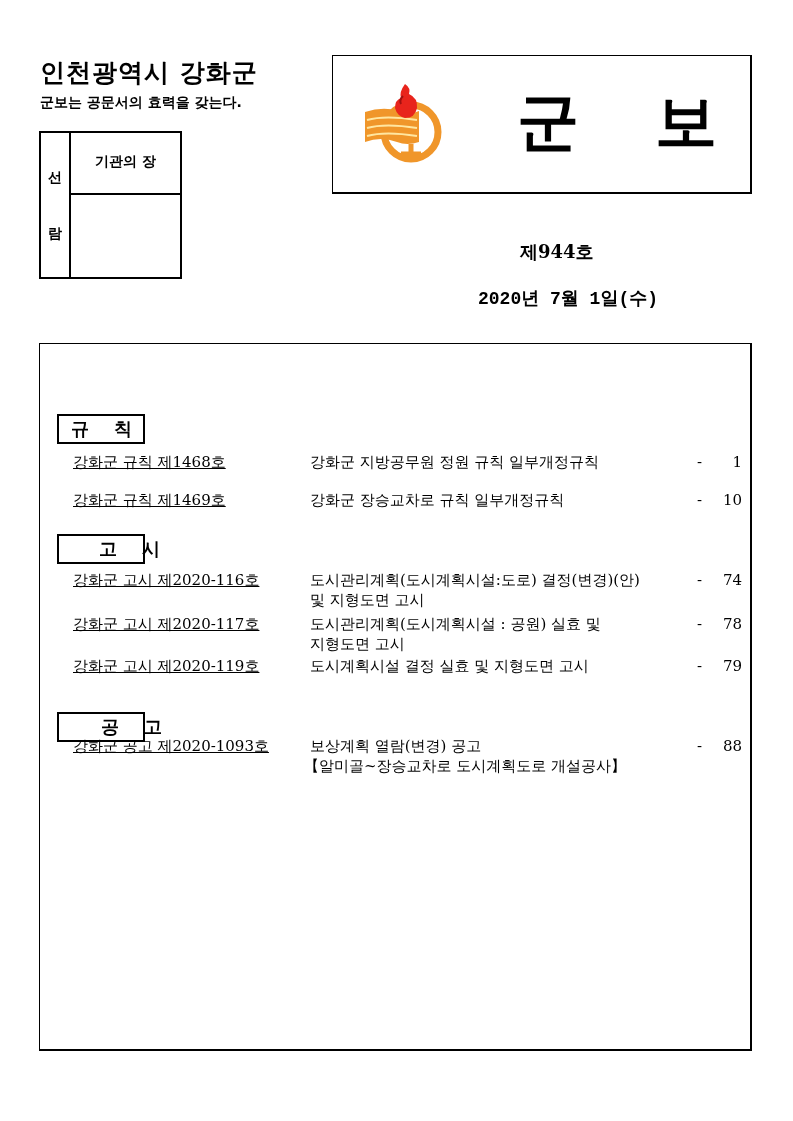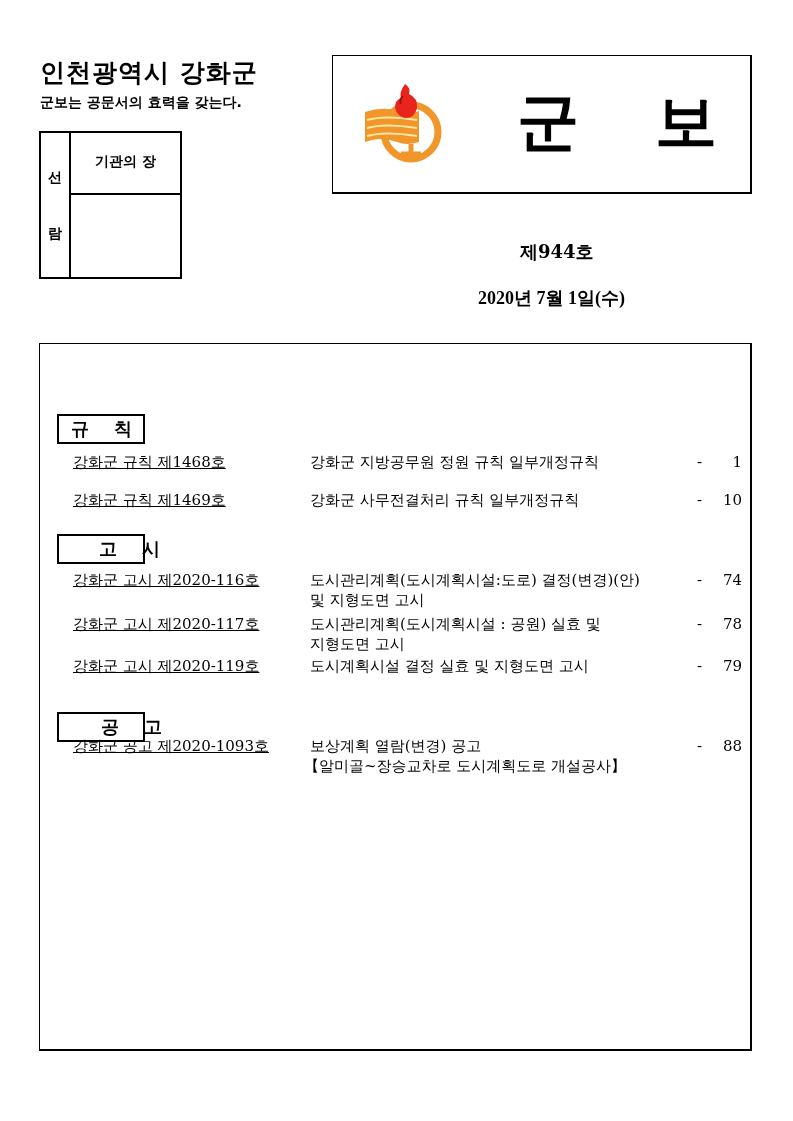--- a/index.html
+++ b/index.html
@@ -25,21 +25,21 @@
   .masthead { position: absolute; left: 332px; top: 55px; width: 420px; height: 139px;
               border: 1px solid #000; border-right: 2px solid #000; border-bottom: 2px solid #000;
               box-sizing: border-box; }
   .logo { position: absolute; left: 26px; top: 22px; width: 90px; height: 90px; }
   .mast-char { position: absolute; top: 26px; font-family: "DejaVu Sans", sans-serif;
                font-weight: bold; font-size: 62px; line-height: 80px; }
 
   .issue-no { position: absolute; left: 520px; top: 240px; font-size: 18px; font-weight: bold;
               font-family: "DejaVu Serif", serif; white-space: nowrap; }
   .issue-date { position: absolute; left: 478px; top: 286px; font-size: 18px; font-weight: bold;
-                font-family: Liberation Serif, serif; white-space: nowrap; }
+                font-family: Liberation Mono, monospace; white-space: nowrap; }
 
   .toc-box { position: absolute; left: 39px; top: 343px; width: 713px; height: 708px;
              border: 1px solid #000; border-right: 2px solid #000; border-bottom: 2px solid #000;
              box-sizing: border-box; }
   .toc-title { position: absolute; left: 0; right: 0; top: 22px; text-align: center;
                font-family: "DejaVu Sans", sans-serif; font-weight: bold; font-size: 16px; white-space: pre; }
 
   .section-tag { position: absolute; left: 17px; width: 88px; height: 30px; border: 2px solid #000;
                  box-sizing: border-box; font-family: "DejaVu Sans", sans-serif; font-weight: bold;
                  font-size: 18px; line-height: 26px; padding-left: 12px; white-space: pre; }
@@ -87,21 +87,21 @@
 
   <div class="section-tag" style="top:70px;">규    칙</div>
   <div class="entry" style="top:108px;">
     <span class="no">강화군 규칙 제1468호</span>
     <span class="title">강화군 지방공무원 정원 규칙 일부개정규칙</span>
     <span class="dash">-</span>
     <span class="page">1</span>
   </div>
   <div class="entry" style="top:146px;">
     <span class="no">강화군 규칙 제1469호</span>
-    <span class="title">강화군 사무전결처리 규칙 일부개정규칙</span>
+    <span class="title">강화군 장승교차로 규칙 일부개정규칙</span>
     <span class="dash">-</span>
     <span class="page">10</span>
   </div>
 
   <div class="section-tag" style="top:190px;padding-left:40px;">고    시</div>
   <div class="entry" style="top:226px;">
     <span class="no">강화군 고시 제2020-116호</span>
     <span class="title">도시관리계획(도시계획시설:도로) 결정(변경)(안)
 및 지형도면 고시</span>
     <span class="dash">-</span>

